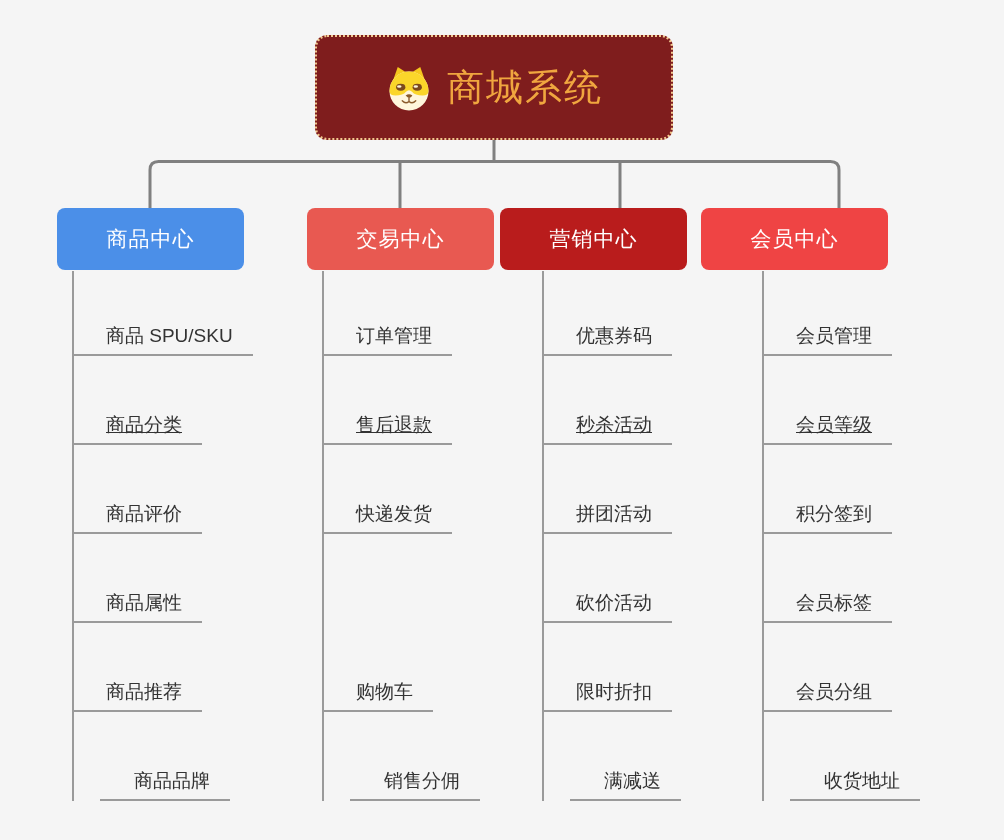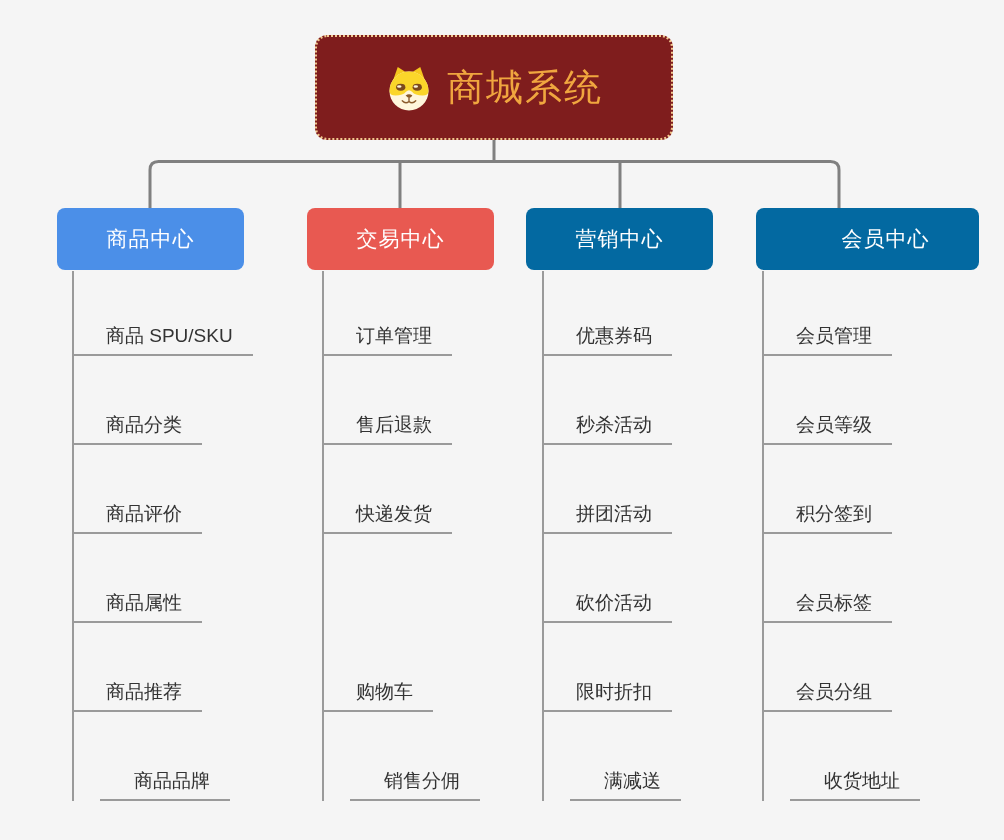--- a/index.html
+++ b/index.html
@@ -42,22 +42,22 @@
     width: 187px; height: 62px;
     border-radius: 8px;
     display: flex; align-items: center; justify-content: center;
     color: #ffffff;
     font-size: 21px;
     letter-spacing: 1px;
     white-space: nowrap;
   }
   .branch-box.b0 { left: 57px;  background: #4b8fe8; }
   .branch-box.b1 { left: 307px; background: #e85951; }
-  .branch-box.b2 { left: 526px; background: #0369a1; }
-  .branch-box.b3 { left: 756px; background: #0369a1; padding-left: 36px; }
+  .branch-box.b2 { left: 500px; background: #b91c1c; }
+  .branch-box.b3 { left: 701px; background: #ef4444; }
 
   
   .col {
     position: absolute; top: 271px;
     width: 230px; height: 530px;
     border-left: 2px solid #9a9a9a;
   }
   .col.c0 { left: 72px; }
   .col.c1 { left: 322px; text-align: center; }
   .col.c2 { left: 542px; }
@@ -67,21 +67,21 @@
     position: absolute; left: -2px;
     line-height: 20px;
     font-size: 19px;
     color: #333333;
     padding: 0 20px 8px 34px;
     border-bottom: 2px solid #9a9a9a;
     white-space: nowrap;
     cursor: default;
   }
   .leaf.r0 { top: 55px; }
-  .leaf.r1 { top: 144px; }
+  .leaf.r1 { top: 144px; text-decoration: underline; }
   .leaf.r2 { top: 233px; }
   .leaf.r3 { top: 322px; }
   .leaf.r4 { top: 411px; }
   .leaf.r5 { top: 500px; margin-left: 28px; }
 </style>
 </head>
 <body>
 
 <div id="canvas">
 

